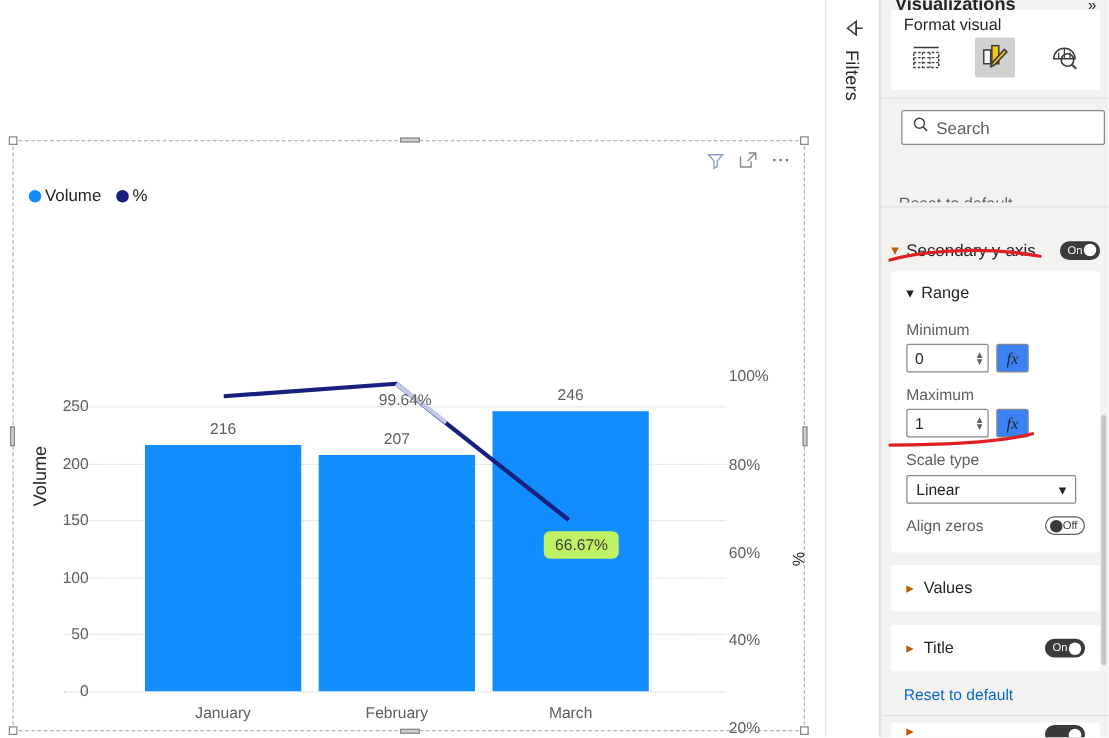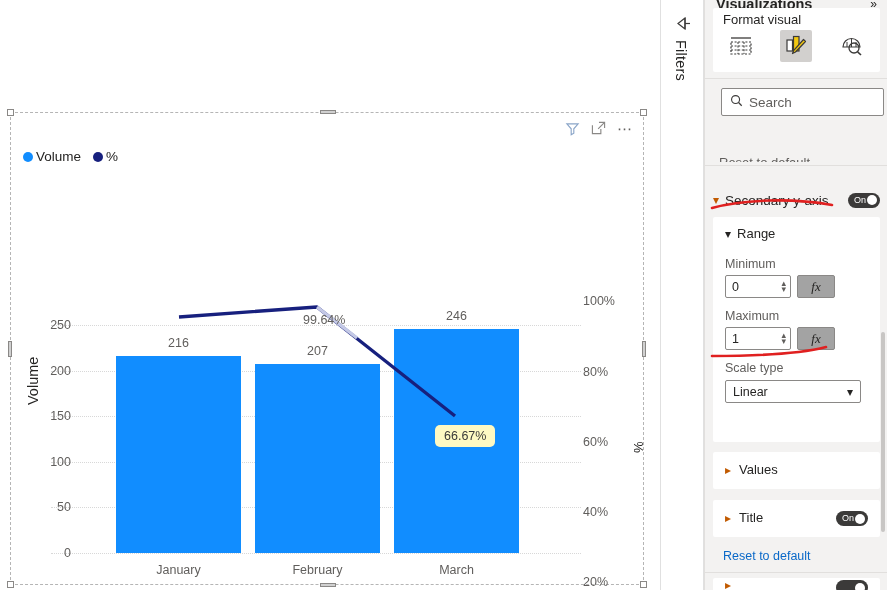--- a/index.html
+++ b/index.html
@@ -87,21 +87,21 @@
     text-align: center; white-space: nowrap;
   }
   .xtick {
     position: absolute; font-size: 12.5px; color: #605e5c;
     text-align: center; white-space: nowrap;
   }
   .line-label {
     position: absolute; font-size: 12.5px; color: #605e5c; white-space: nowrap;
   }
   .line-label.boxed {
-    background: #fef9c3; color: #3b3a39; padding: 4px 9px;
+    background: #bef264; color: #3b3a39; padding: 4px 9px;
     border-radius: 5px; font-size: 12.5px;
   }
   #line-svg { position: absolute; left: 0; top: 0; width: 632px; height: 410px; pointer-events: none; }
 
   
   #filters-rail {
     position: absolute; left: 660px; top: 0; width: 44px; height: 590px;
     background: #ffffff; border-left: 1px solid #e0e0e0; border-right: 1px solid #e0e0e0;
   }
   #filters-rail .collapse-ic { position: absolute; left: 13px; top: 16px; }
@@ -200,22 +200,22 @@
 
   .sub-label { font-size: 12.5px; color: #605e5c; }
   .field-row { display: flex; align-items: center; gap: 6px; }
   .spinner {
     width: 66px; height: 23px; border: 1px solid #8a8886; border-radius: 2px;
     background: #ffffff; display: flex; align-items: center; justify-content: space-between;
     padding: 0 4px 0 6px; font-size: 12.5px; color: #252423;
   }
   .spin-arrows { display: flex; flex-direction: column; gap: 1px; color: #605e5c; line-height: 5px; font-size: 9px; }
   .fx-btn {
-    width: 38px; height: 23px; border: 1px solid #8a8886; border-radius: 2px;
-    background: #a3a3a3; display: flex; align-items: center; justify-content: center;
+    width: 26px; height: 23px; border: 1px solid #8a8886; border-radius: 2px;
+    background: #3b82f6; display: flex; align-items: center; justify-content: center;
     font-family: "Liberation Serif", serif; font-style: italic; font-size: 13px; color: #252423;
   }
   .dropdown {
     width: 136px; height: 23px; border: 1px solid #8a8886; border-radius: 2px;
     background: #ffffff; display: flex; align-items: center; justify-content: space-between;
     padding: 0 7px; font-size: 12.5px; color: #252423;
   }
   .reset-link { font-size: 12.5px; color: #0a69c8; }
 
   
@@ -428,20 +428,27 @@
         </span>
         <span class="fx-btn">fx</span>
       </div>
 
       <div class="sub-label" style="position:absolute; left:12px; top:144px;">Scale type</div>
       <div class="dropdown" style="position:absolute; left:12px; top:163px;">
         <span>Linear</span>
         <span class="chev">▾</span>
       </div>
 
+      <div style="position:absolute; left:12px; top:196px; width:143px; display:flex; align-items:center; justify-content:space-between;">
+        <span class="sub-label">Align zeros</span>
+        <span class="toggle off">
+          <span class="knob"></span>
+          <span class="tog-text">Off</span>
+        </span>
+      </div>
     </div>
 
     <div class="pane-card" style="top:452px; height:37px;">
       <div style="position:absolute; left:12px; top:10px; display:flex; align-items:center; gap:8px;">
         <span class="chev chev-orange">▸</span>
         <span style="font-size:13px;">Values</span>
       </div>
     </div>
 
     <div class="pane-card" style="top:500px; height:37px;">

